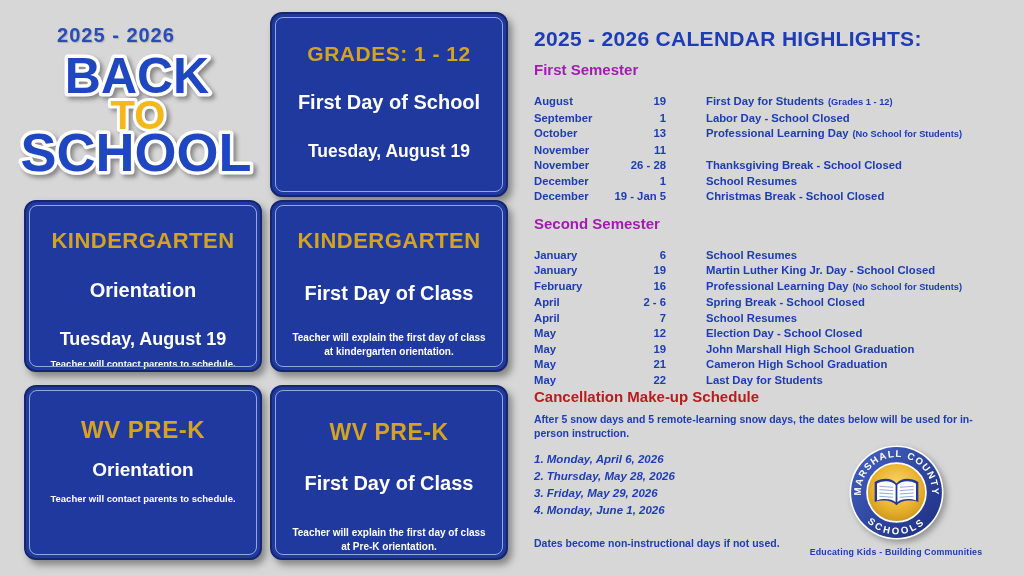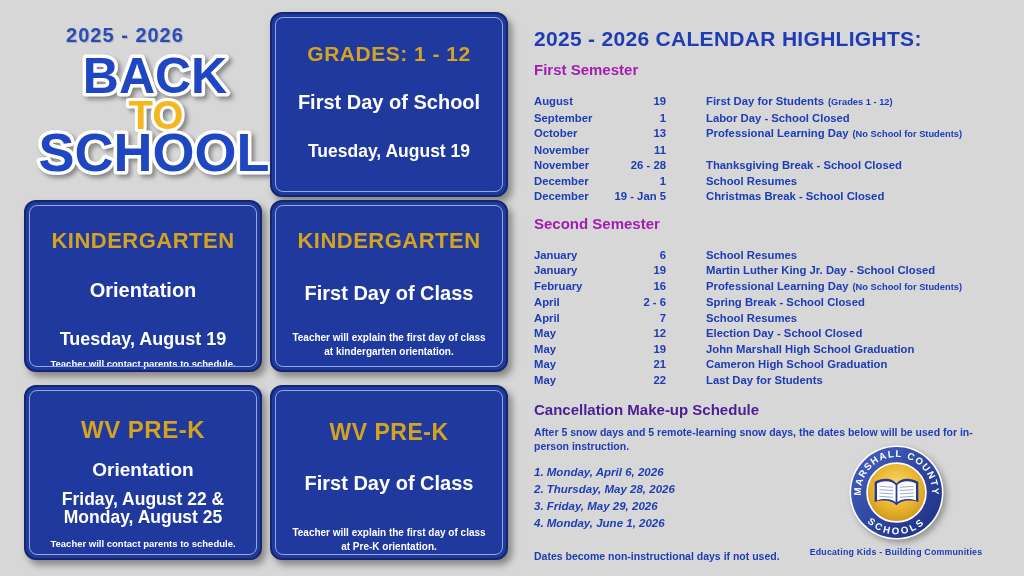--- a/index.html
+++ b/index.html
@@ -6,21 +6,21 @@
   html,body { width:1024px; height:576px; }
   body {
     position:relative;
     background:#d7d7d8;
     font-family:"Liberation Sans", sans-serif;
     overflow:hidden;
     color:#1e3db4;
   }
 
   
-  .bts-logo { position:absolute; left:0; top:10; top:10px; width:232px; text-align:center;padding-left:18px; }
+  .bts-logo { position:absolute; left:0; top:10; top:10px; width:232px; text-align:center; }
   .bts-year {
     font-size:20px; font-weight:bold; color:#2a4cb8; letter-spacing:1px;
     text-shadow:1px 1px 1px rgba(150,150,150,.6);
     margin-top:14px;
   }
   .bts-svg { display:block; margin:0 auto; filter:drop-shadow(3px 3px 2px rgba(110,110,110,.75)); }
   .bts-svg text { font-family:"Liberation Sans", sans-serif; font-weight:bold; }
 
   
   .card {
@@ -72,21 +72,21 @@
   .hl-panel { position:absolute; left:534px; top:27px; width:482px; }
   .hl-title { font-size:21px; font-weight:bold; letter-spacing:.3px; line-height:24px; color:#1d3cb5; }
   .sem-heading { font-size:15px; font-weight:bold; margin-top:10px; color:#a21caf; }
   .rows { margin-top:16px; }
   .row { display:flex; align-items:baseline; font-size:11.3px; font-weight:bold; line-height:15.5px; color:#1d3cb5; }
   .row .md { width:132px; display:flex; justify-content:space-between; flex:none; }
   .row .desc { margin-left:40px; white-space:nowrap; }
   .ev-small { font-size:9.3px; margin-left:4px; }
   .ev-small:empty { display:none; }
 
-  .cancel-heading { font-size:15px; font-weight:bold; margin-top:13px; color:#4c1d95; }
+  .cancel-heading { font-size:15px; font-weight:bold; color:#b91c1c; }
   .cancel-intro { font-size:10.5px; font-weight:bold; line-height:14px; margin-top:7px; width:468px; }
   .cancel-items { margin-top:11px; list-style:none;font-style:italic; }
   .cancel-items li { font-size:11.5px; font-weight:bold; line-height:17px; }
   .cancel-foot { font-size:10.5px; font-weight:bold; margin-top:18px; }
 
   
   .seal-wrap { position:absolute; left:806px; top:445px; width:180px; text-align:center; }
   .seal-svg { display:block; margin:0 auto; filter:drop-shadow(3px 3px 3px rgba(100,100,100,.6)); }
   .seal-svg text { font-family:"Liberation Sans", sans-serif; font-weight:bold; }
   .seal-tagline { font-size:8.8px; font-weight:bold; margin-top:7px; color:#1d3cb5; letter-spacing:.2px; }
@@ -118,22 +118,20 @@
 
 <div class="card" id="card-k-firstday">
   <div class="card-heading">KINDERGARTEN</div>
   <div class="card-line l1">First Day of Class</div>
   <div class="card-note">Teacher will explain the first day of class at kindergarten orientation.</div>
 </div>
 
 <div class="card" id="card-prek-orient">
   <div class="card-heading">WV PRE-K</div>
   <div class="card-line l1">Orientation</div>
-  <div class="card-line l2"><span>Friday, August 22 &amp;</span><br>
-    <span>Monday, August 25</span></div>
   <div class="card-note">Teacher will contact parents to schedule.</div>
 </div>
 
 <div class="card" id="card-prek-firstday">
   <div class="card-heading">WV PRE-K</div>
   <div class="card-line l1">First Day of Class</div>
   <div class="card-note">Teacher will explain the first day of class at Pre-K orientation.</div>
 </div>
 
 <div class="hl-panel">

